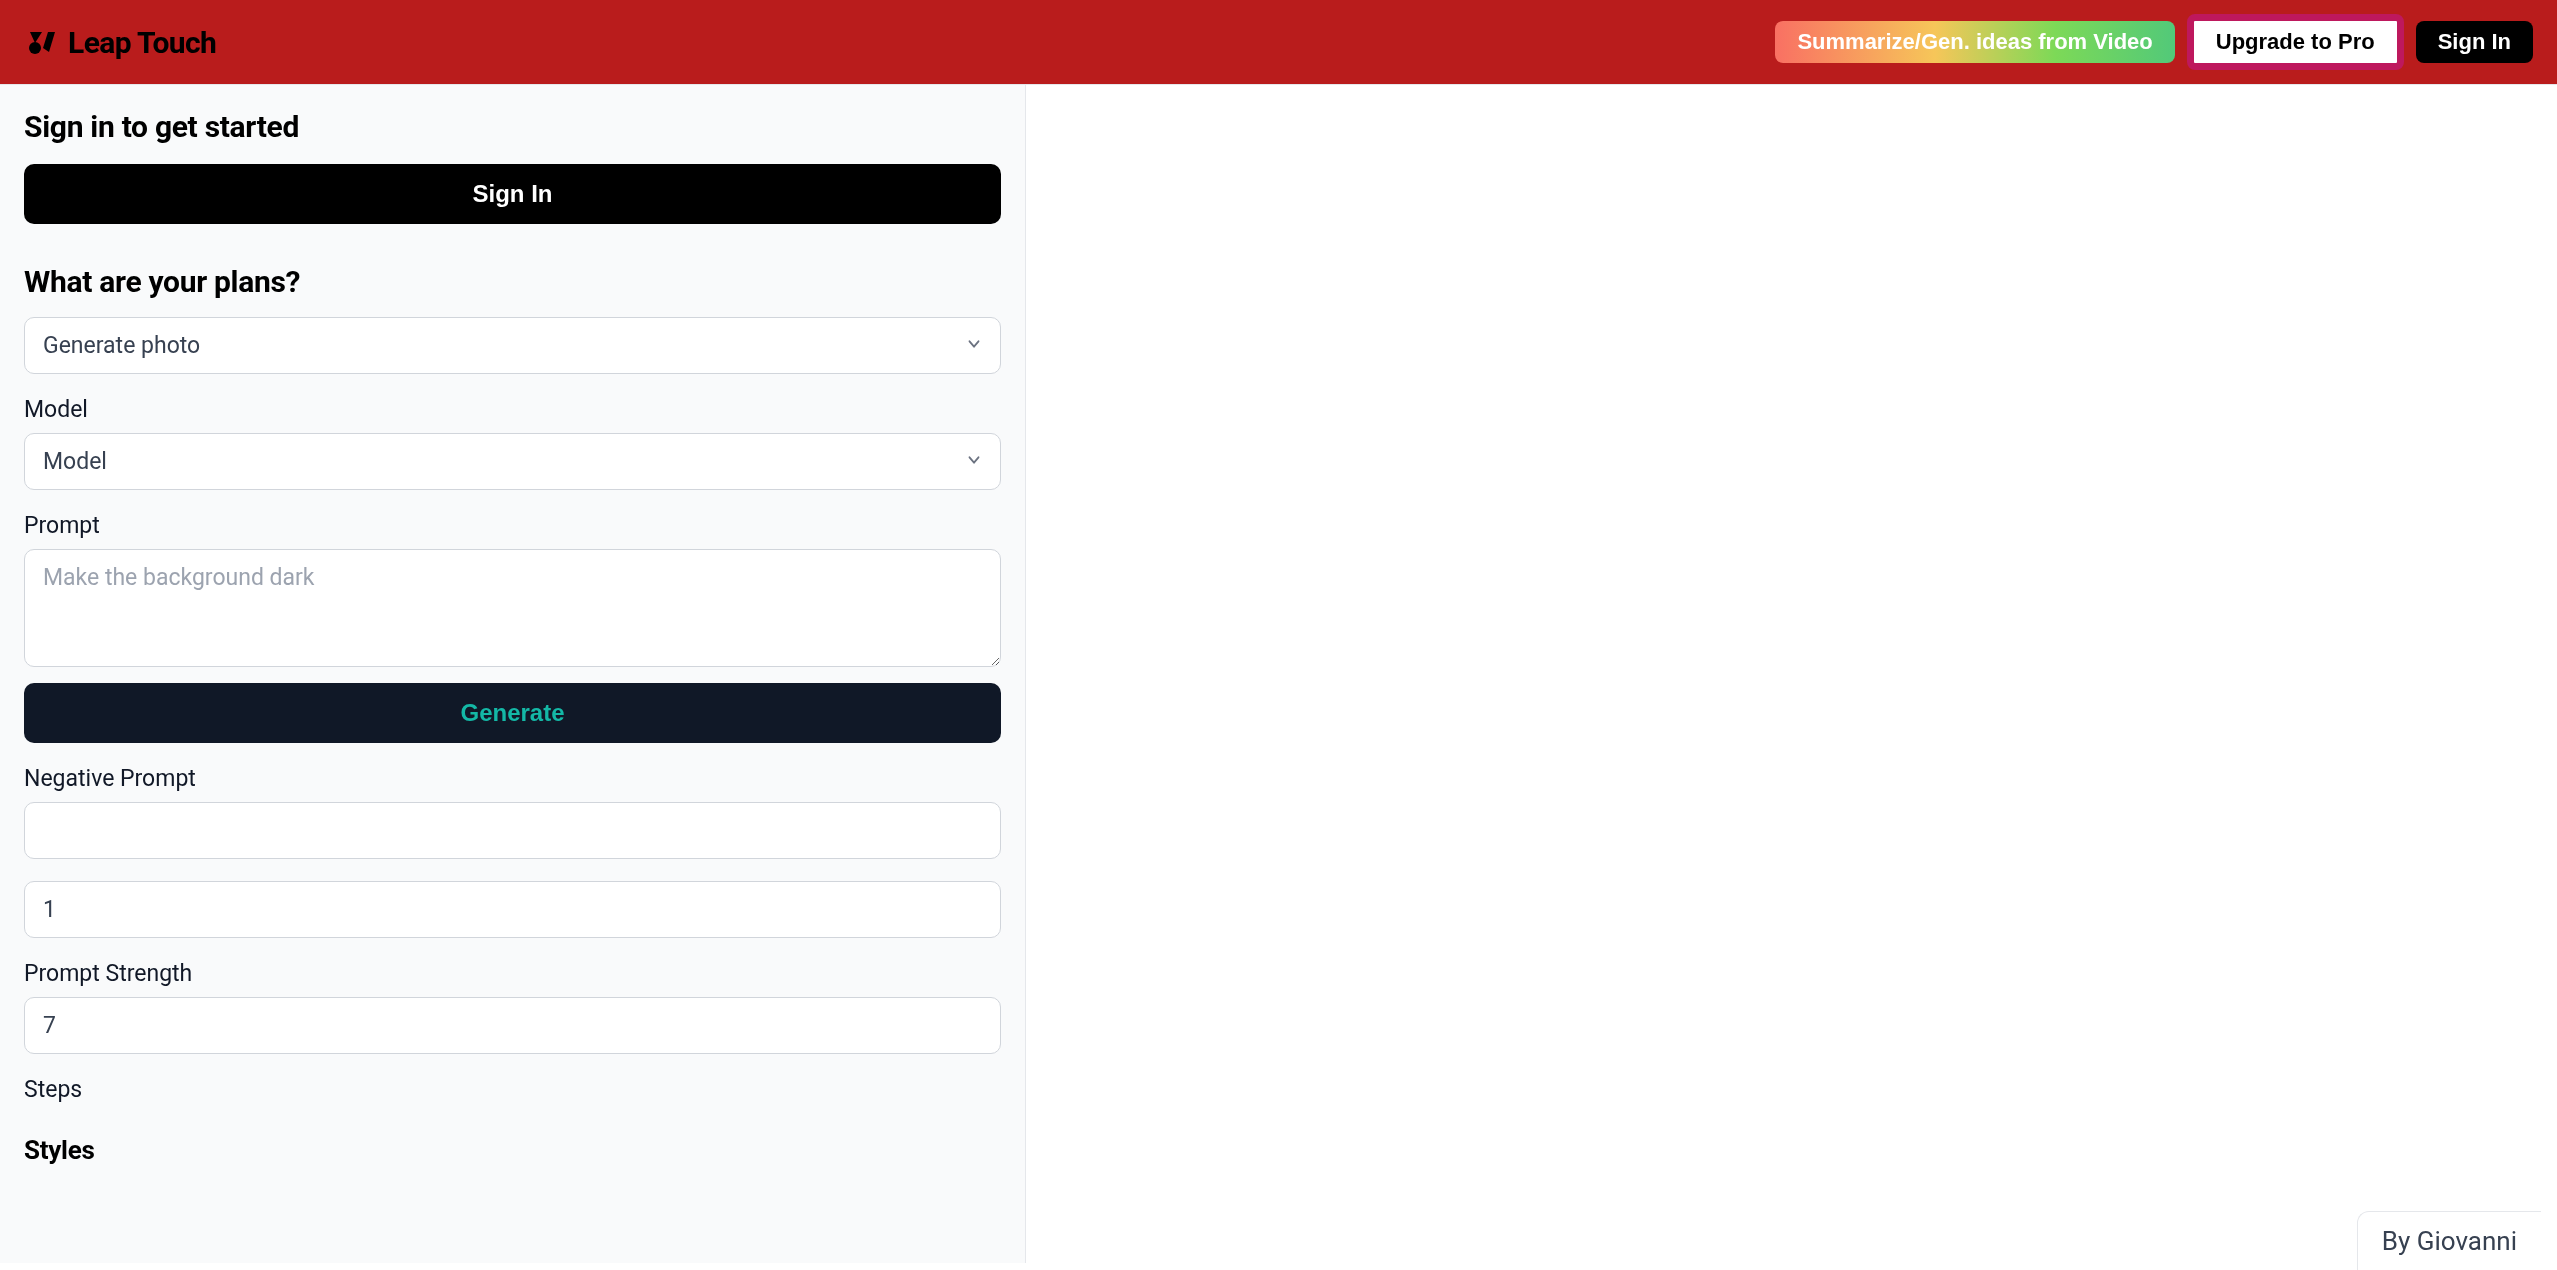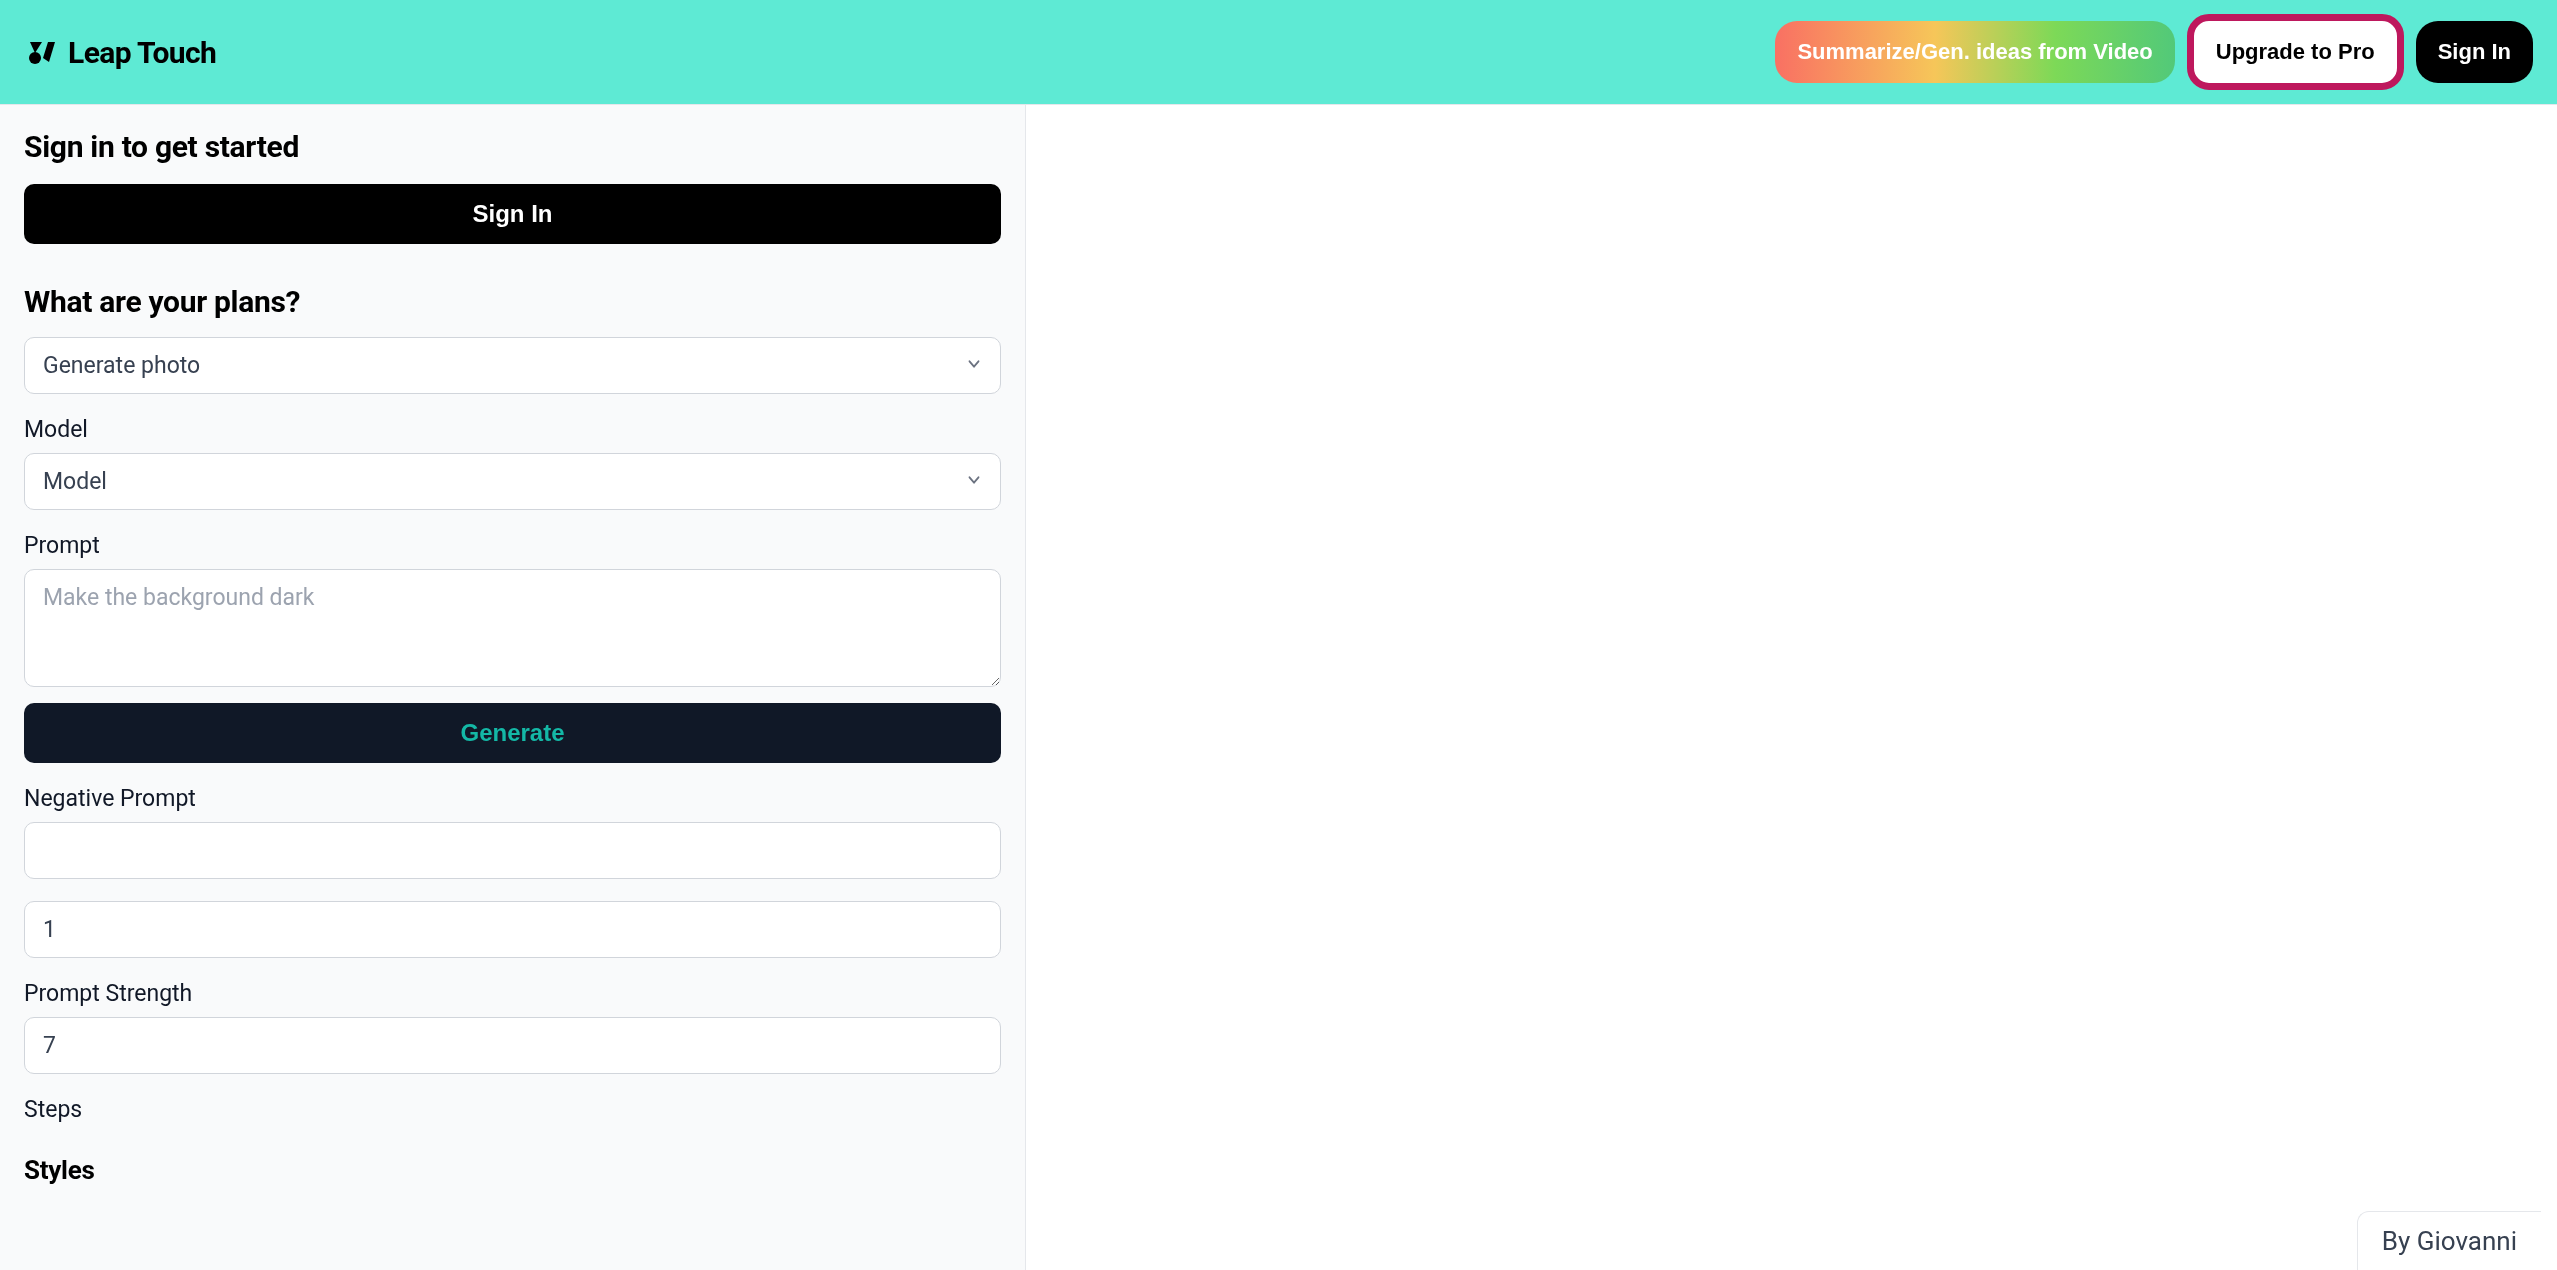--- a/index.html
+++ b/index.html
@@ -11,21 +11,21 @@
       font-family: -apple-system, BlinkMacSystemFont, "Segoe UI", Roboto, Helvetica, Arial, sans-serif;
       background: #fff;
       color: #000;
     }
     .header {
       display: flex;
       justify-content: space-between;
       align-items: center;
       padding: 14px 24px;
       border-bottom: 1px solid #e5e7eb;
-      background: #5eead4;
+      background: #b91c1c;
     }
     .logo-wrap {
       display: flex;
       align-items: center;
       gap: 12px;
     }
     .logo-icon svg {
       width: 32px;
       height: 32px;
       display: block;
@@ -36,22 +36,22 @@
       letter-spacing: -0.02em;
     }
     .header-actions {
       display: flex;
       align-items: center;
       gap: 12px;
     }
     .btn {
       font-size: 22px;
       font-weight: 600;
-      padding: 18px 22px;
-      border-radius: 22px;
+      padding: 8px 22px;
+      border-radius: 8px;
       border: none;
       cursor: pointer;
       white-space: nowrap;
     }
     .btn-gradient {
       background: linear-gradient(90deg, #f97063 0%, #f6c659 40%, #7dd957 70%, #52c979 100%);
       color: #fff;
     }
     .btn-outline {
       background: #fff;

